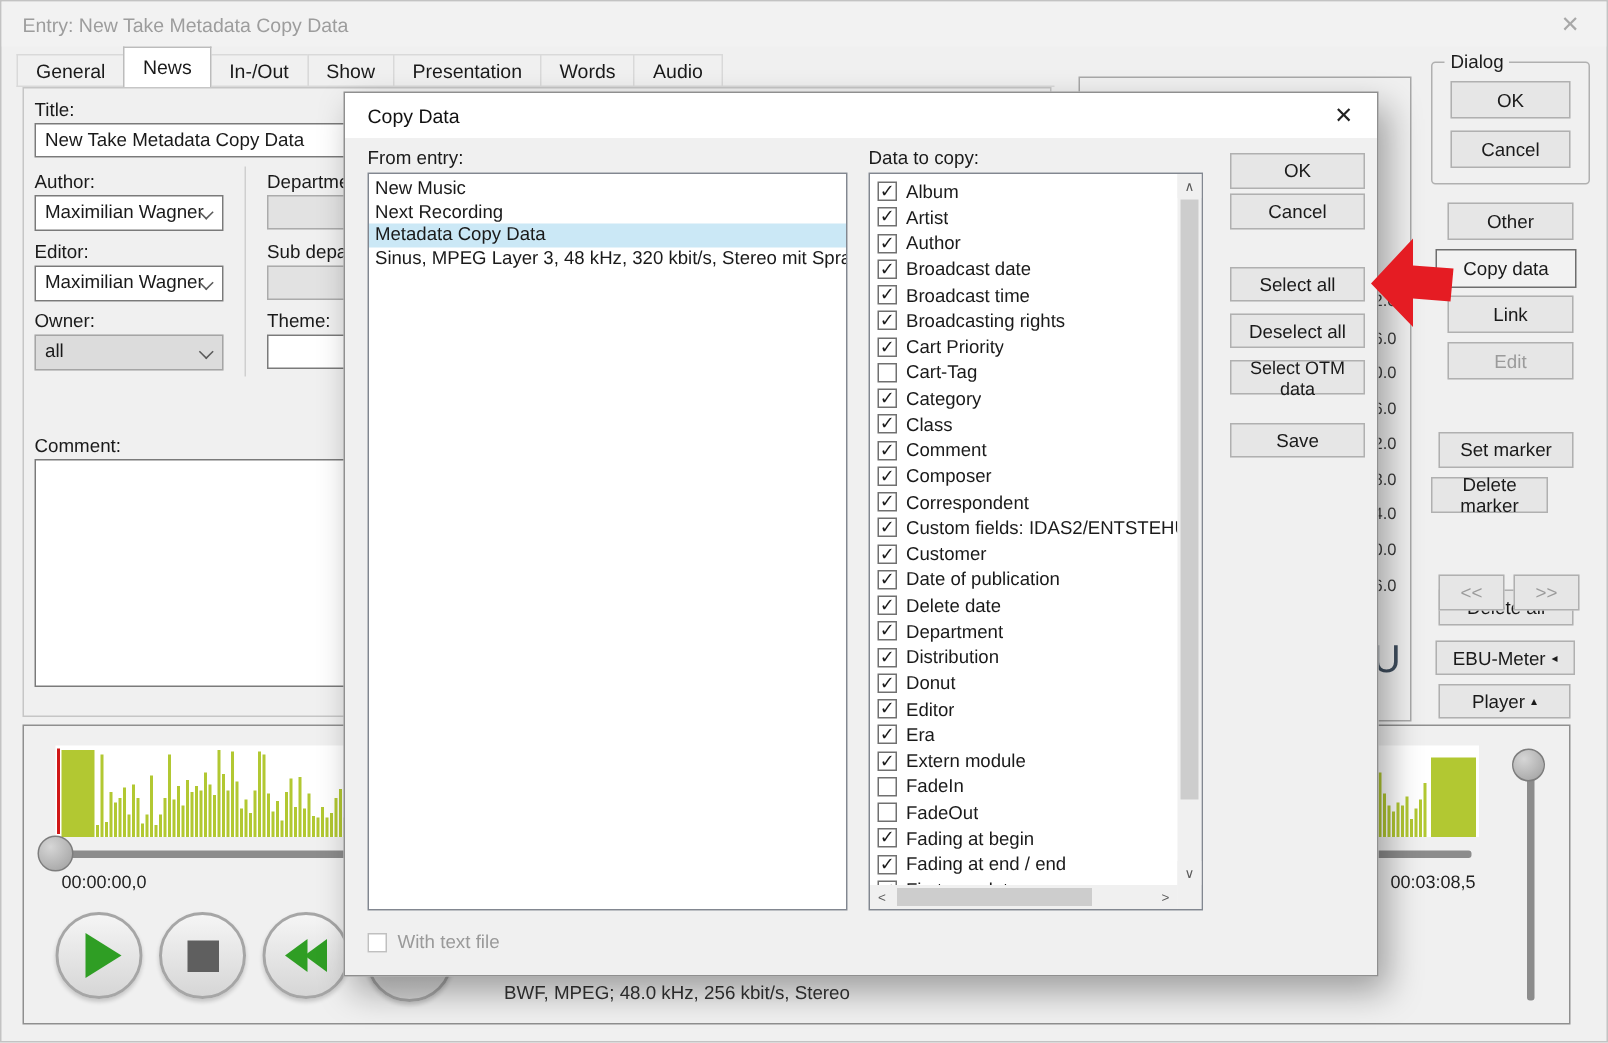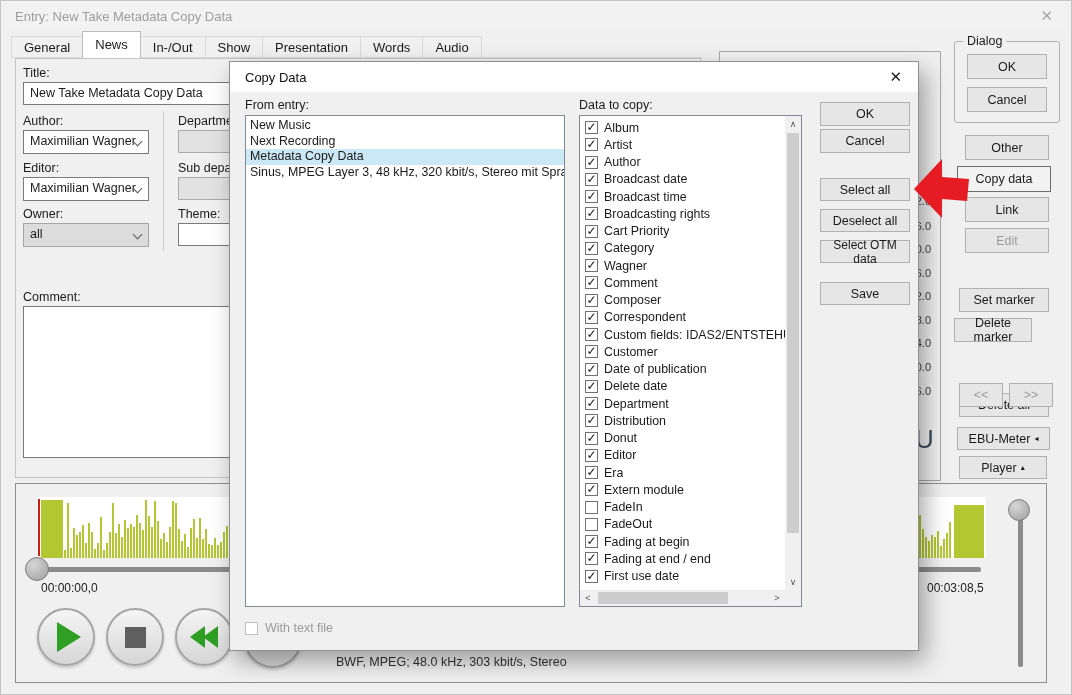--- a/index.html
+++ b/index.html
@@ -508,21 +508,21 @@
   <div class="roundbtn" style="left:105px; top:607px;">
     <div class="sq-stop"></div>
   </div>
   <div class="roundbtn" style="left:174px; top:607px;">
     <div style="display:flex;">
       <div class="tri-rew"></div>
         <div class="tri-rew" style="margin-left:-2px;"></div>
     </div>
   </div>
   <div class="roundbtn" style="left:243px; top:609px;"></div>
-  <span id="format-info">BWF, MPEG; 48.0 kHz, 303 kbit/s, Stereo</span>
+  <span id="format-info">BWF, MPEG; 48.0 kHz, 256 kbit/s, Stereo</span>
 
   <div id="copy-dialog">
     <div class="dlg-titlebar">
       <span class="dlg-title">Copy Data</span>
       <span class="dlg-close">✕</span>
     </div>
 
     <span class="lbl" style="left:15px; top:36px;">From entry:</span>
     <div id="from-entry-list" class="listbox">
         <div class="entry-row">New Music</div>
@@ -556,26 +556,30 @@
           </div>
           <div class="chk-row">
             <span class="cb">✓</span>
             <span class="chk-label">Broadcasting rights</span>
           </div>
           <div class="chk-row">
             <span class="cb">✓</span>
             <span class="chk-label">Cart Priority</span>
           </div>
           <div class="chk-row">
+            <span class="cb"></span>
+            <span class="chk-label">Cart-Tag</span>
+          </div>
+          <div class="chk-row">
             <span class="cb">✓</span>
             <span class="chk-label">Category</span>
           </div>
           <div class="chk-row">
             <span class="cb">✓</span>
-            <span class="chk-label">Wagner</span>
+            <span class="chk-label">Class</span>
           </div>
           <div class="chk-row">
             <span class="cb">✓</span>
             <span class="chk-label">Comment</span>
           </div>
           <div class="chk-row">
             <span class="cb">✓</span>
             <span class="chk-label">Composer</span>
           </div>
           <div class="chk-row">

